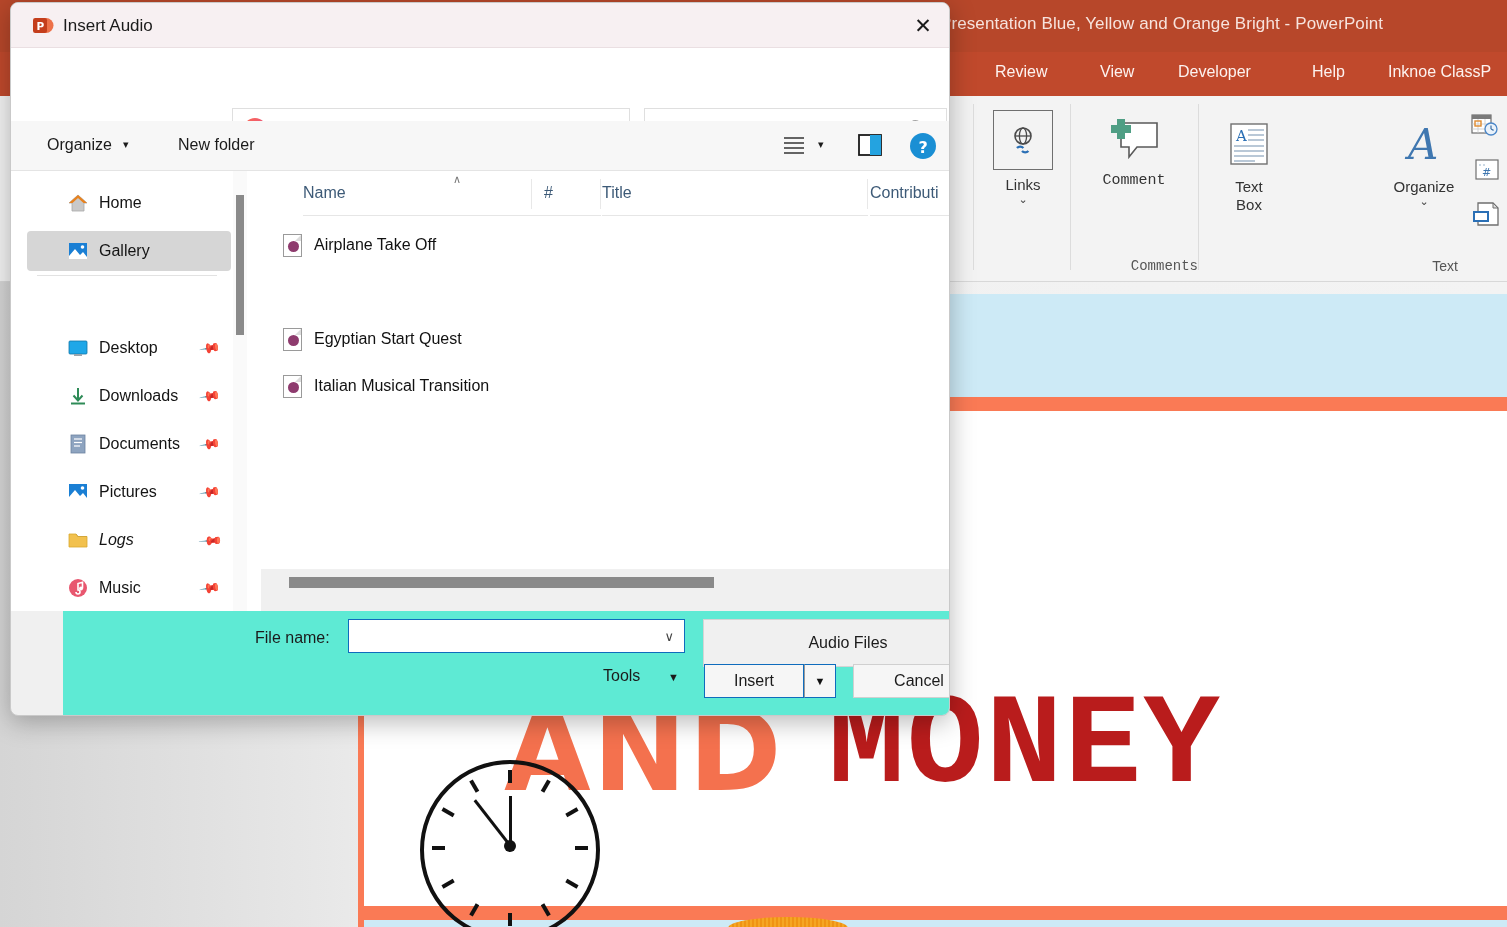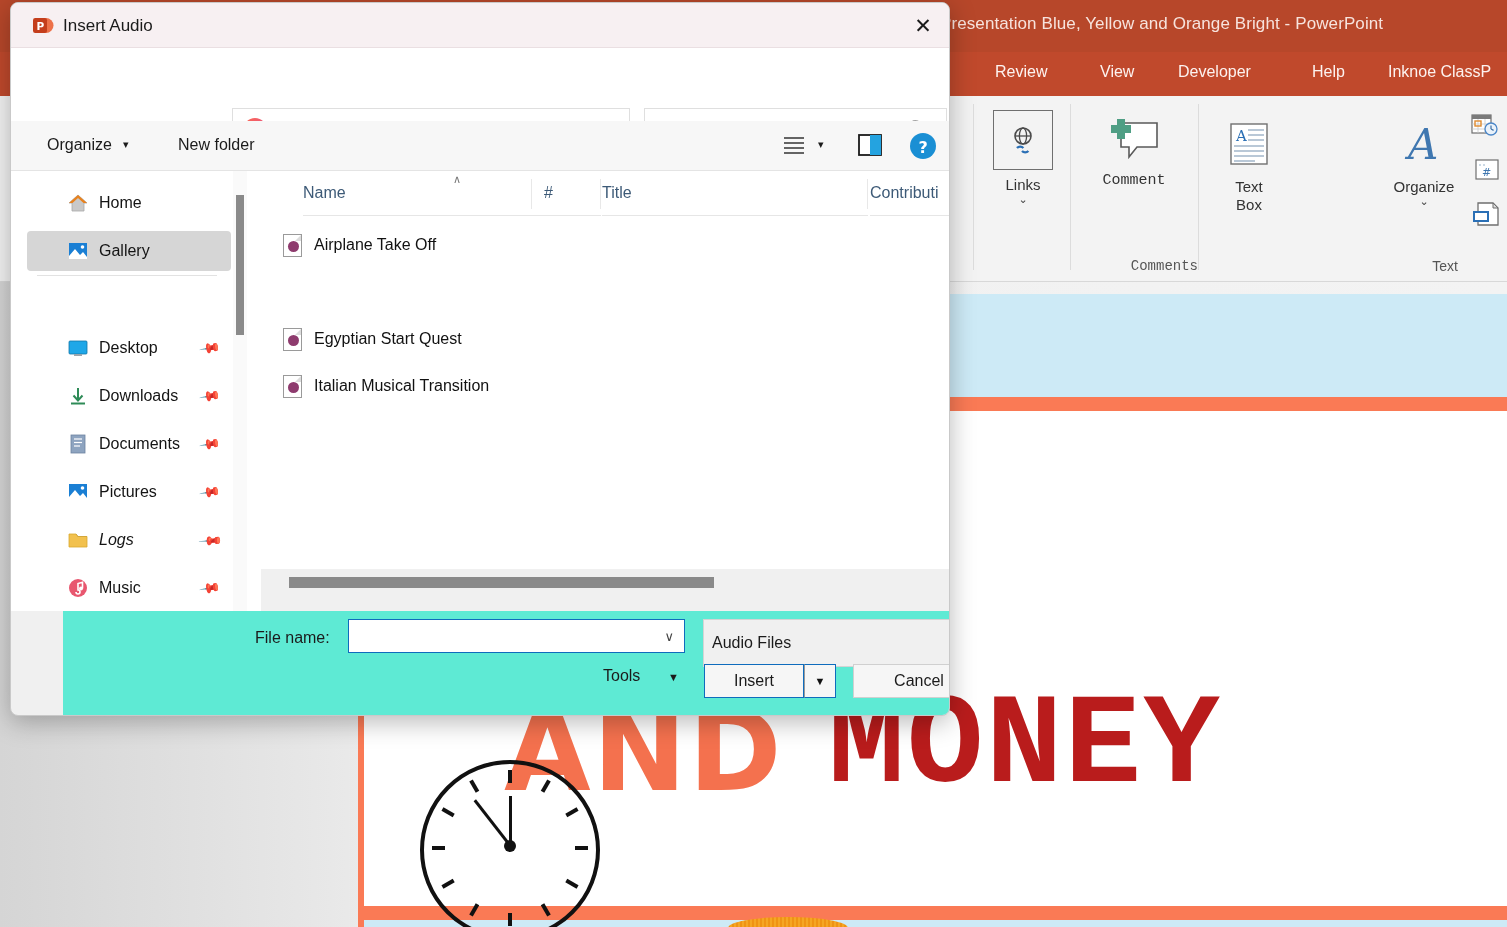--- a/index.html
+++ b/index.html
@@ -249,21 +249,21 @@
     display: flex; align-items: center;
   }
   .fname-field input {
     border: none; outline: none; width: 300px; margin-left: 6px;
     font-size: 16px; font-family:"Liberation Sans", sans-serif;
   }
   .fld-chev { position: absolute; right: 10px; color: #444; font-size: 13px; }
   .filter-select {
     position: absolute; left: 640px; top: 8px; width: 282px; height: 48px;
     background: #f0f0f0; border: 1px solid #d4d4d4;
-    display: flex; align-items: center; cursor: pointer;
+    display: flex; align-items: center; cursor: pointer; justify-content: center;
   }
   .filter-text { font-size: 16px; color: #1b1b1b; margin-left: 8px; }
 
   .tools-btn {
     position: absolute; left: 540px; top: 56px; font-size: 16px; color: #1b1b1b; cursor: pointer;
   }
   .tools-caret { position: absolute; left: 605px; top: 60px; font-size: 11px; color: #1b1b1b; }
 
   .insert-btn {
     position: absolute; left: 641px; top: 53px; width: 100px; height: 34px;

